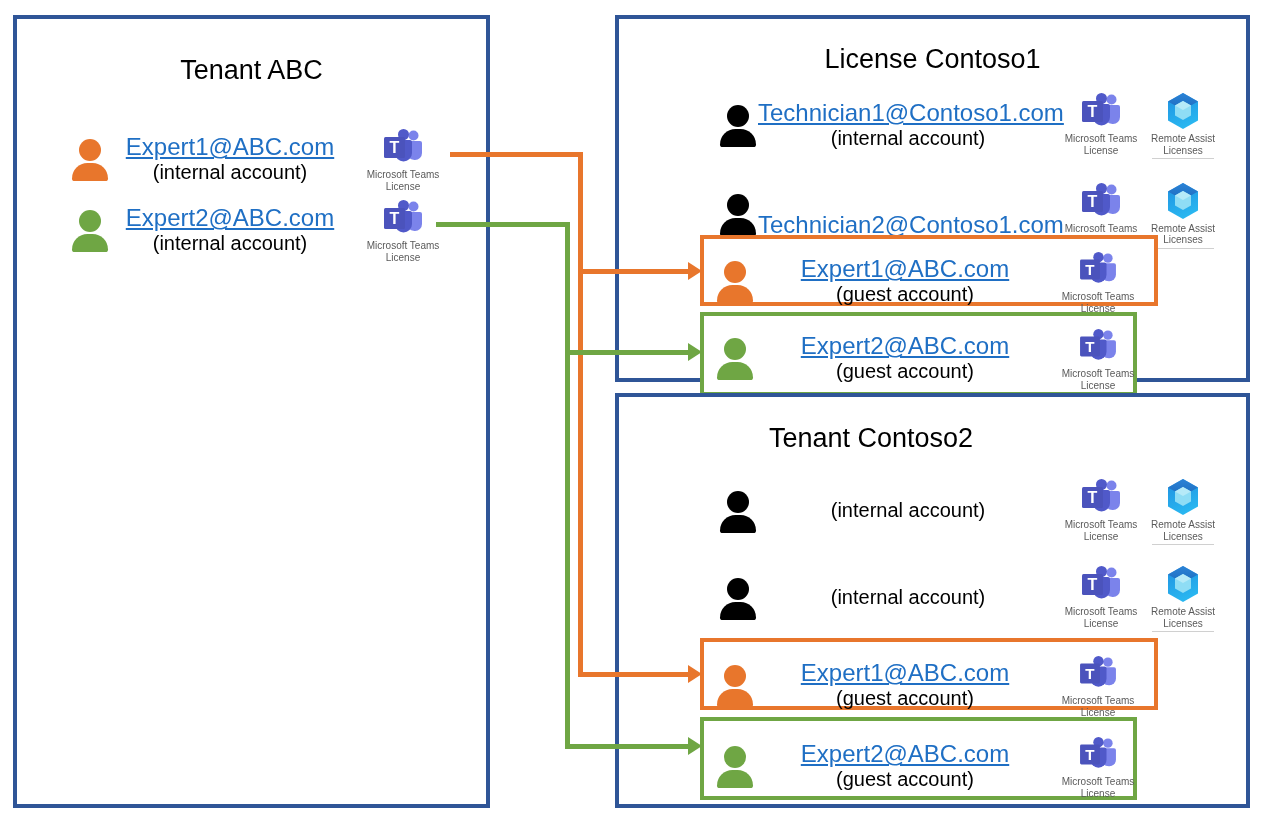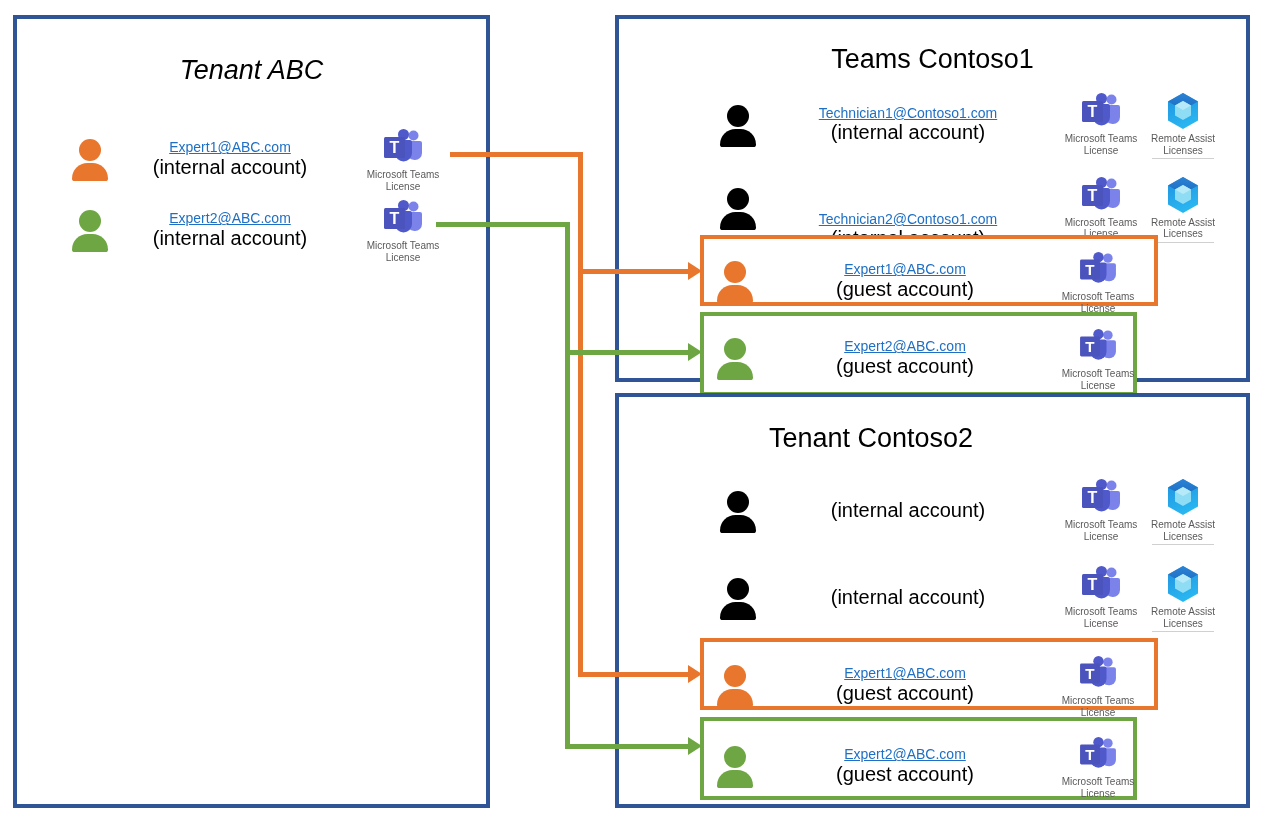--- a/index.html
+++ b/index.html
@@ -11,21 +11,21 @@
   .tenant-panel{position:absolute;border:4px solid #2F5597;background:transparent;box-sizing:border-box;}
   .tenant-title{position:absolute;width:100%;text-align:center;font-size:27px;color:#000;white-space:nowrap;}
 
   
   .person-row{position:absolute;display:flex;align-items:center;box-sizing:border-box;}
   .avatar{flex:0 0 auto;position:relative;width:40px;height:44px;}
   .avatar .head{position:absolute;left:9px;top:2px;width:22px;height:22px;border-radius:50%;}
   .avatar .body{position:absolute;left:2px;top:26px;width:36px;height:18px;
                 border-radius:18px 18px 3px 3px;}
   .id-block{flex:0 0 auto;text-align:center;line-height:1.16;}
-  .acct-link{font-size:14px;color:#1F6FC4;text-decoration:underline;white-space:nowrap;display:block;}
+  .acct-link{font-size:24px;color:#1F6FC4;text-decoration:underline;white-space:nowrap;display:block;}
   .acct-kind{font-size:20px;color:#000;white-space:nowrap;display:block;}
 
   
   .lic-group{flex:0 0 auto;display:flex;align-items:flex-start;gap:8px;}
   .lic{width:78px;text-align:center;}
   .lic.narrow{width:74px;}
   .lic-cap{font-size:10px;line-height:1.15;color:#5a5a5a;margin-top:1px;white-space:normal;}
   .lic-ico{height:42px;display:flex;align-items:center;justify-content:center;}
   .lic-ico svg{display:block;}
   .ra-underline{display:block;height:1px;background:#d0d0d0;margin:2px 6px 0 6px;}
@@ -43,21 +43,21 @@
   .arrow.orange{border-left:14px solid #E8762C;}
   .arrow.green{border-left:14px solid #6FA644;}
 </style>
 </head>
 <body>
 
 <div class="stage">
 
   <div class="tenant-panel" style="left:13px;top:15px;width:477px;height:793px;"></div>
 
-  <div class="tenant-title" style="left:13px;top:55px;width:477px;font-style:italic;">Tenant ABC</div>
+  <div class="tenant-title" style="left:13px;top:55px;width:477px;">Tenant ABC</div>
 
   <div class="person-row" style="left:70px;top:126px;width:410px;">
     <div class="avatar">
       <div class="head" style="background:#E8762C;"></div>
       <div class="body" style="background:#E8762C;"></div>
     </div>
     <div class="id-block" style="width:240px;">
       <span class="acct-link">Expert1@ABC.com</span>
       <span class="acct-kind">(internal account)</span>
     </div>
@@ -99,21 +99,21 @@
             <text x="11.5" y="24" text-anchor="middle" font-family="'Liberation Sans',sans-serif" font-size="16" font-weight="bold" fill="#ffffff">T</text>
           </svg>
         </div>
         <div class="lic-cap">Microsoft Teams License</div>
       </div>
     </div>
   </div>
 
   <div class="tenant-panel" style="left:615px;top:15px;width:635px;height:367px;"></div>
 
-  <div class="tenant-title" style="left:615px;top:44px;width:635px;">Teams Contoso1</div>
+  <div class="tenant-title" style="left:615px;top:44px;width:635px;">License Contoso1</div>
 
   <div class="person-row" style="left:718px;top:90px;width:520px;">
     <div class="avatar">
       <div class="head" style="background:#000000;"></div>
       <div class="body" style="background:#000000;"></div>
     </div>
     <div class="id-block" style="width:300px;">
       <span class="acct-link">Technician1@Contoso1.com</span>
       <span class="acct-kind">(internal account)</span>
     </div>

